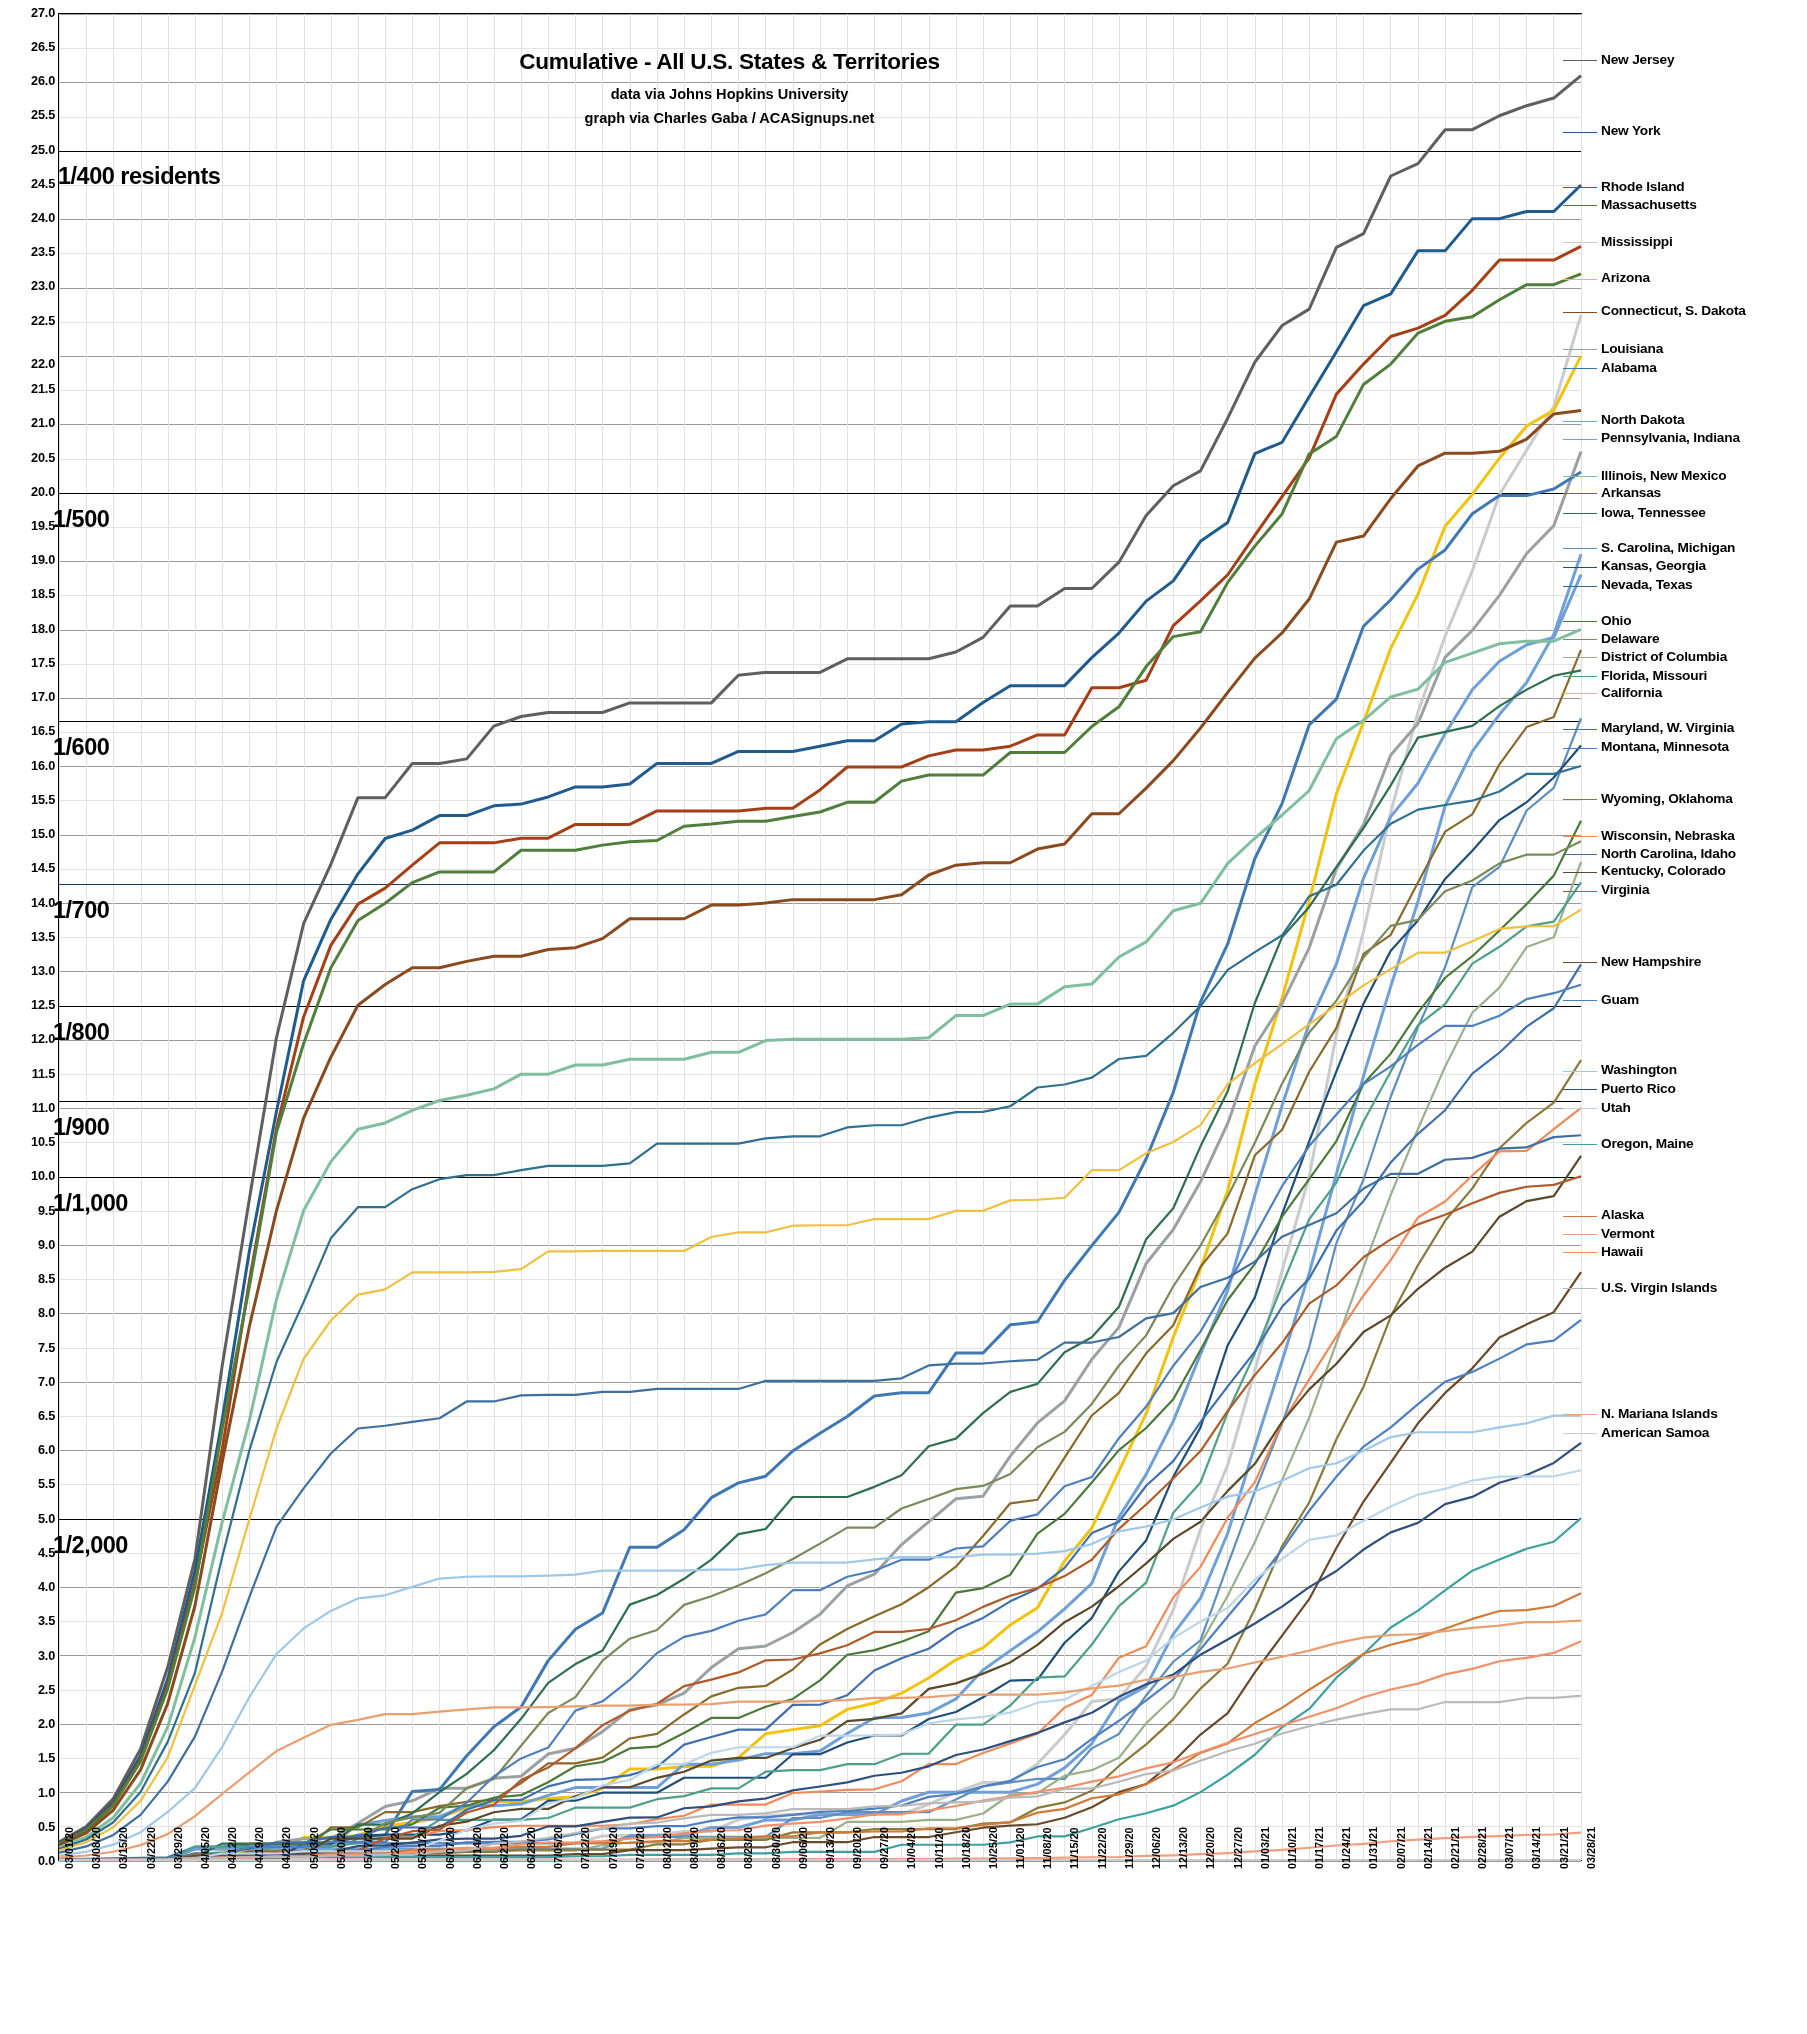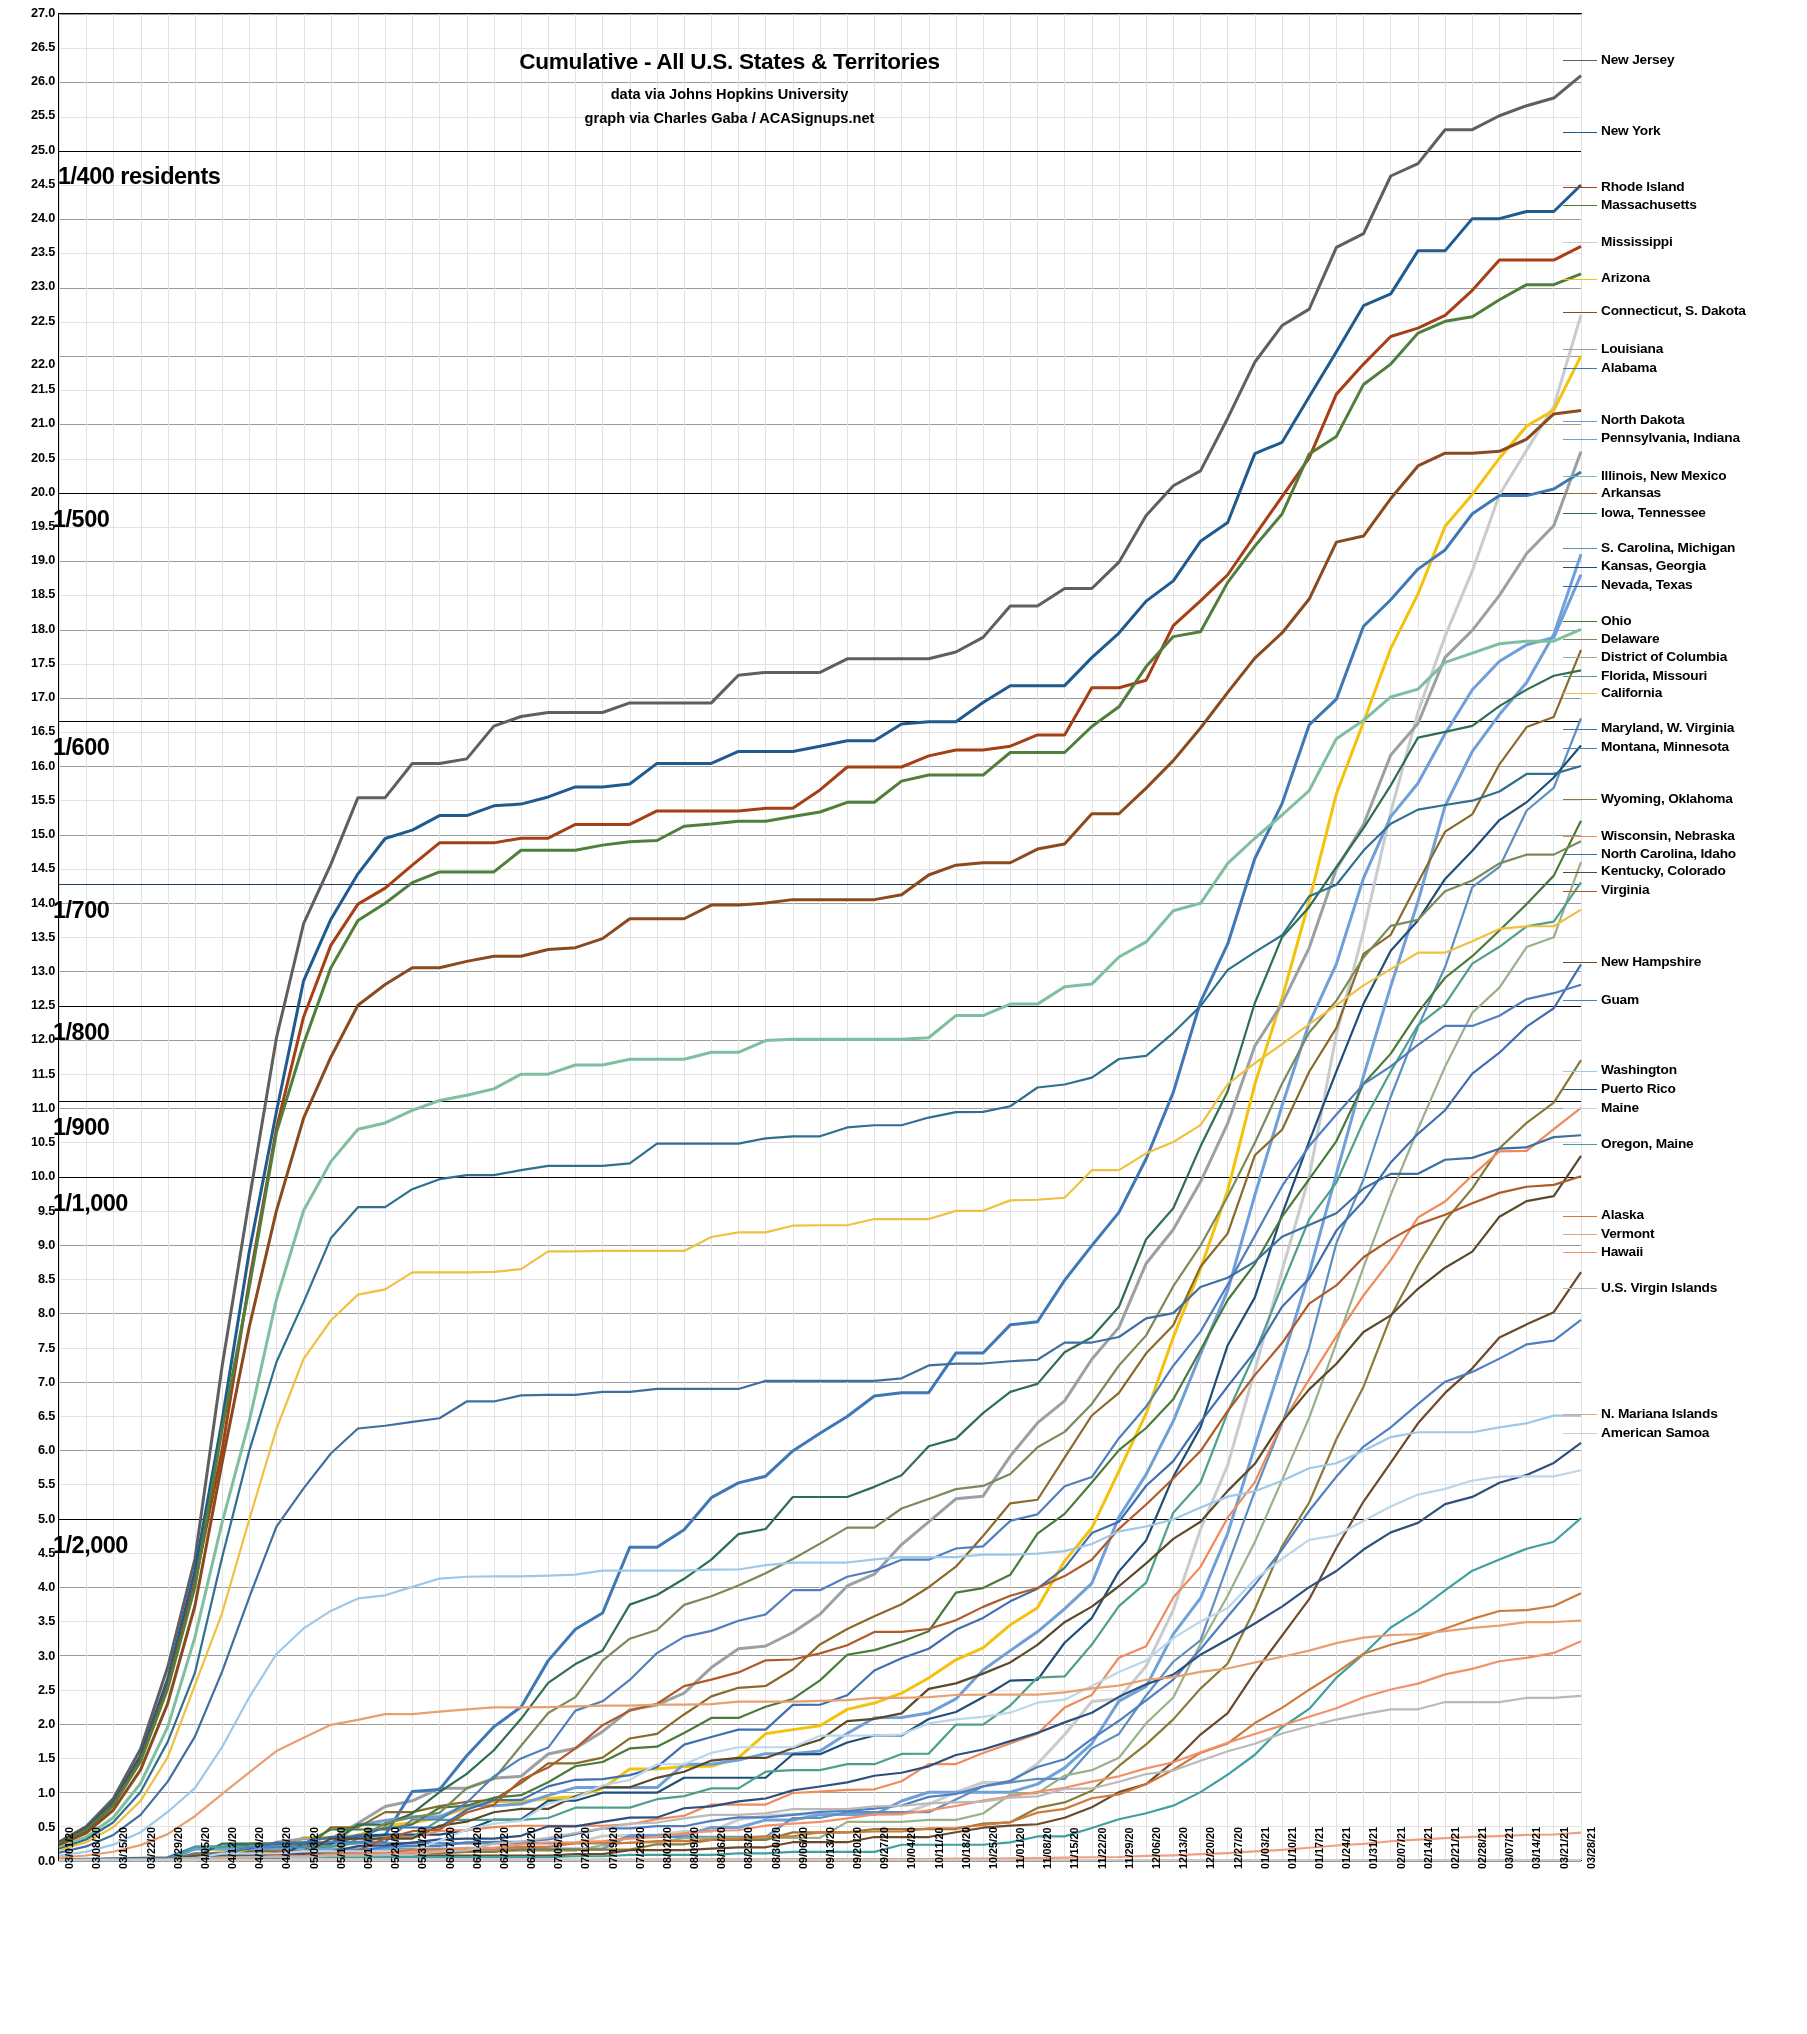--- a/index.html
+++ b/index.html
@@ -405,21 +405,21 @@
       <div class="series-label" style="left: 1601px; top: 882px;">Virginia</div>
       <div style="position: absolute; left: 1563px; width: 34px; height: 1.4px; background: rgb(176, 90, 42); top: 891px;"></div>
       <div class="series-label" style="left: 1601px; top: 954px;">New Hampshire</div>
       <div style="position: absolute; left: 1563px; width: 34px; height: 1.4px; background: rgb(106, 74, 42); top: 962px;"></div>
       <div class="series-label" style="left: 1601px; top: 992px;">Guam</div>
       <div style="position: absolute; left: 1563px; width: 34px; height: 1.4px; background: rgb(79, 127, 192); top: 1000px;"></div>
       <div class="series-label" style="left: 1601px; top: 1062px;">Washington</div>
       <div style="position: absolute; left: 1563px; width: 34px; height: 1.4px; background: rgb(159, 200, 232); top: 1071px;"></div>
       <div class="series-label" style="left: 1601px; top: 1081px;">Puerto Rico</div>
       <div style="position: absolute; left: 1563px; width: 34px; height: 1.4px; background: rgb(47, 79, 127); top: 1089px;"></div>
-      <div class="series-label" style="left: 1601px; top: 1100px;">Maine</div>
+      <div class="series-label" style="left: 1601px; top: 1100px;">Utah</div>
       <div style="position: absolute; left: 1563px; width: 34px; height: 1.4px; background: rgb(188, 214, 234); top: 1108px;"></div>
       <div class="series-label" style="left: 1601px; top: 1136px;">Oregon, Maine</div>
       <div style="position: absolute; left: 1563px; width: 34px; height: 1.4px; background: rgb(63, 160, 160); top: 1144px;"></div>
       <div class="series-label" style="left: 1601px; top: 1207px;">Alaska</div>
       <div style="position: absolute; left: 1563px; width: 34px; height: 1.4px; background: rgb(208, 122, 58); top: 1216px;"></div>
       <div class="series-label" style="left: 1601px; top: 1226px;">Vermont</div>
       <div style="position: absolute; left: 1563px; width: 34px; height: 1.4px; background: rgb(232, 160, 112); top: 1234px;"></div>
       <div class="series-label" style="left: 1601px; top: 1244px;">Hawaii</div>
       <div style="position: absolute; left: 1563px; width: 34px; height: 1.4px; background: rgb(242, 144, 106); top: 1252px;"></div>
       <div class="series-label" style="left: 1601px; top: 1280px;">U.S. Virgin Islands</div>

